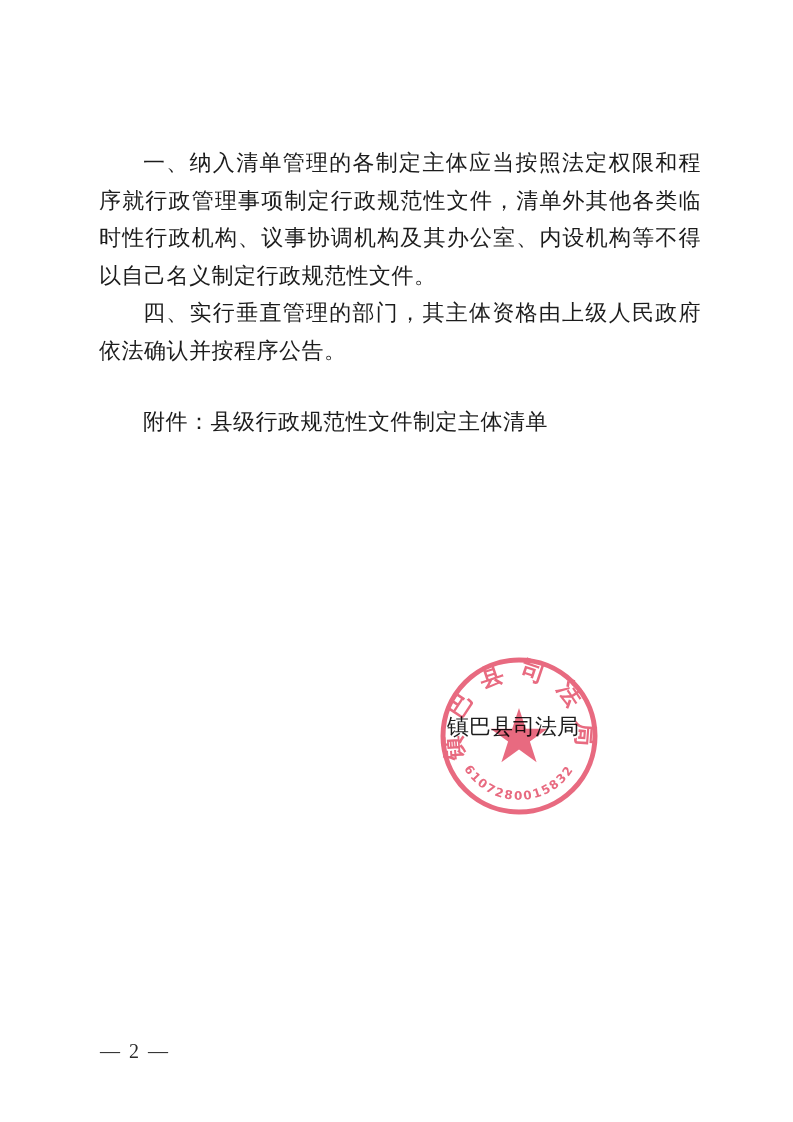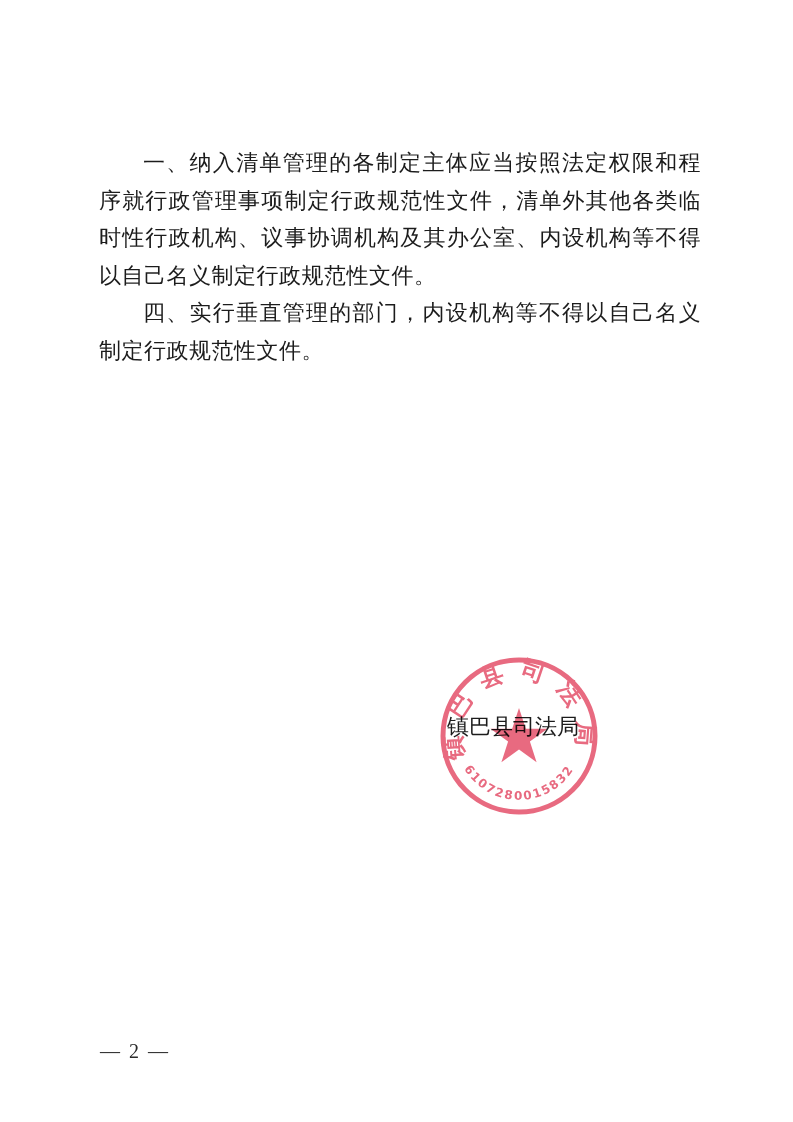--- a/index.html
+++ b/index.html
@@ -80,21 +80,22 @@
     letter-spacing: 2px;
   }
 </style>
 </head>
 <body>
 
 <div class="page">
 
   <div class="body-text">
     <p>一、纳入清单管理的各制定主体应当按照法定权限和程序就行政管理事项制定行政规范性文件，清单外其他各类临时性行政机构、议事协调机构及其办公室、内设机构等不得以自己名义制定行政规范性文件。</p>
-    <p>四、实行垂直管理的部门，内设机构等不得以自己名义制定行政规范性文件。</p>
+    <p>四、实行垂直管理的部门，其主体资格由上级人民政府依法确认并按程序公告。</p>
+    <p class="attachment">附件：县级行政规范性文件制定主体清单</p>
   </div>
 
   <div class="signature">
     <div>镇巴县司法局</div>
   </div>
 
   <div class="seal">
     <svg viewBox="0 0 188 188" xmlns="http://www.w3.org/2000/svg" xmlns:xlink="http://www.w3.org/1999/xlink">
       <defs>
         <path id="ring-text-path" d="M 41.4 118.5 A 58 58 0 1 1 146.6 118.5" fill="none"></path>

